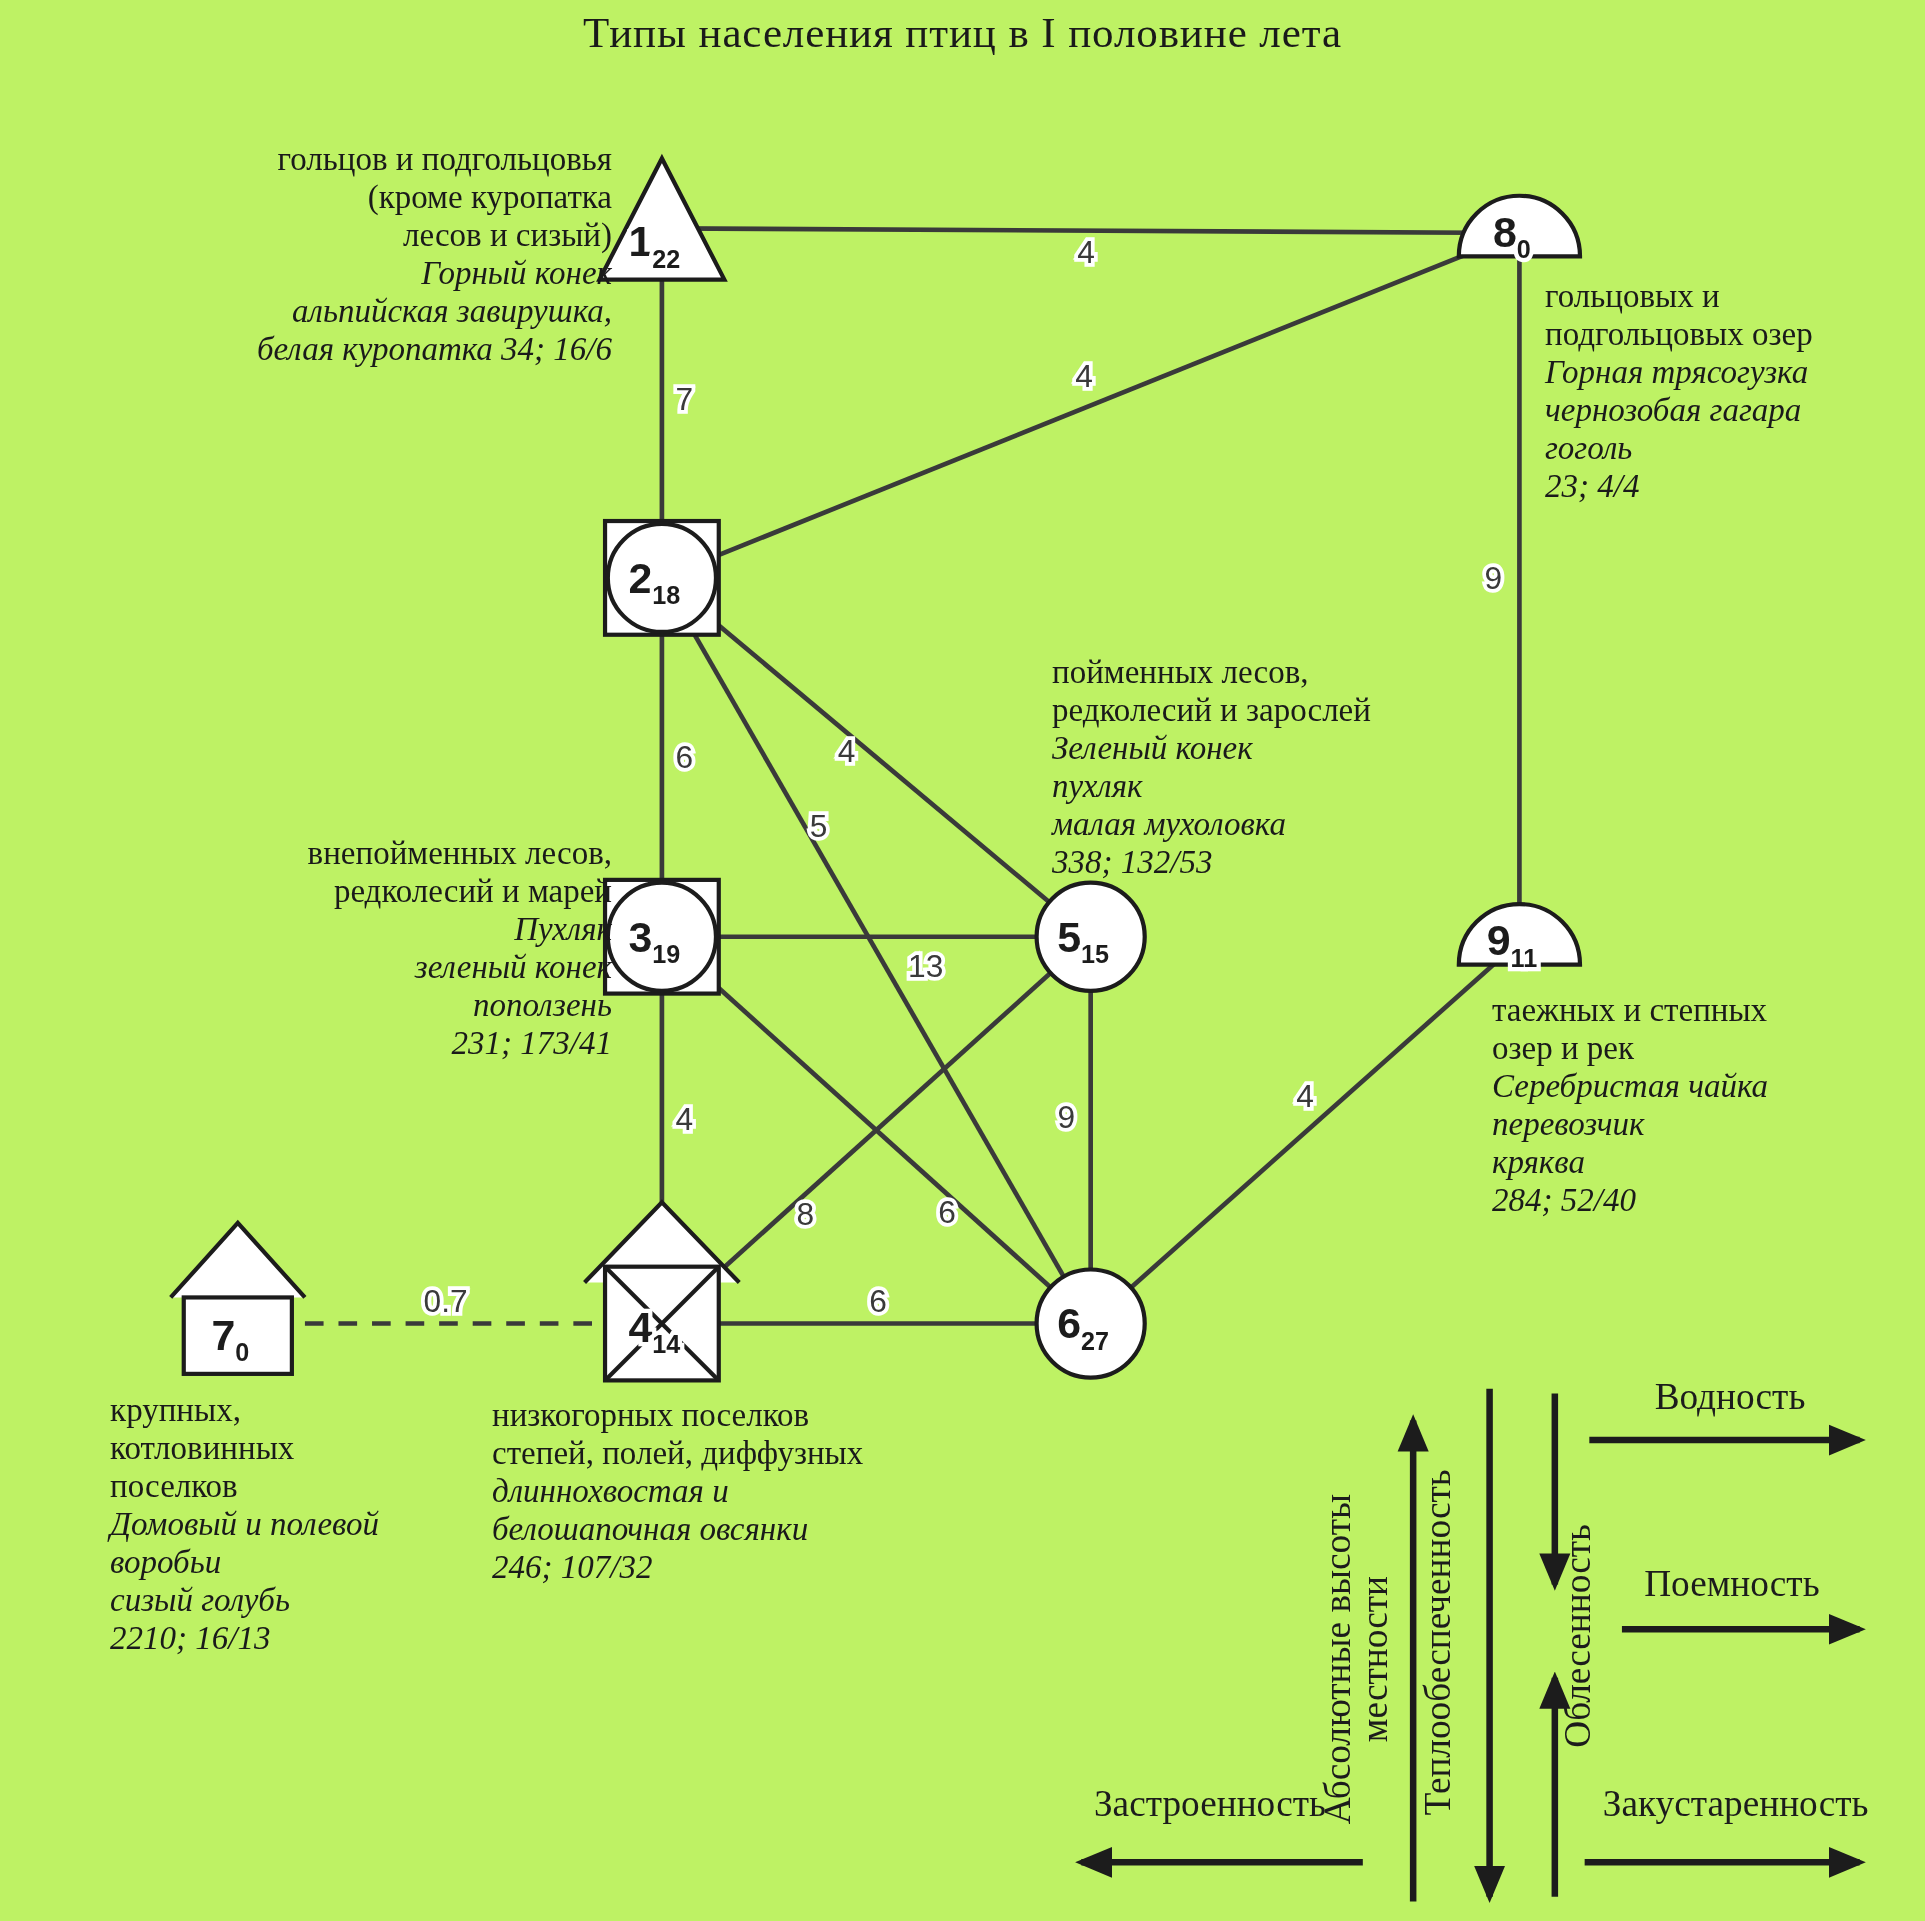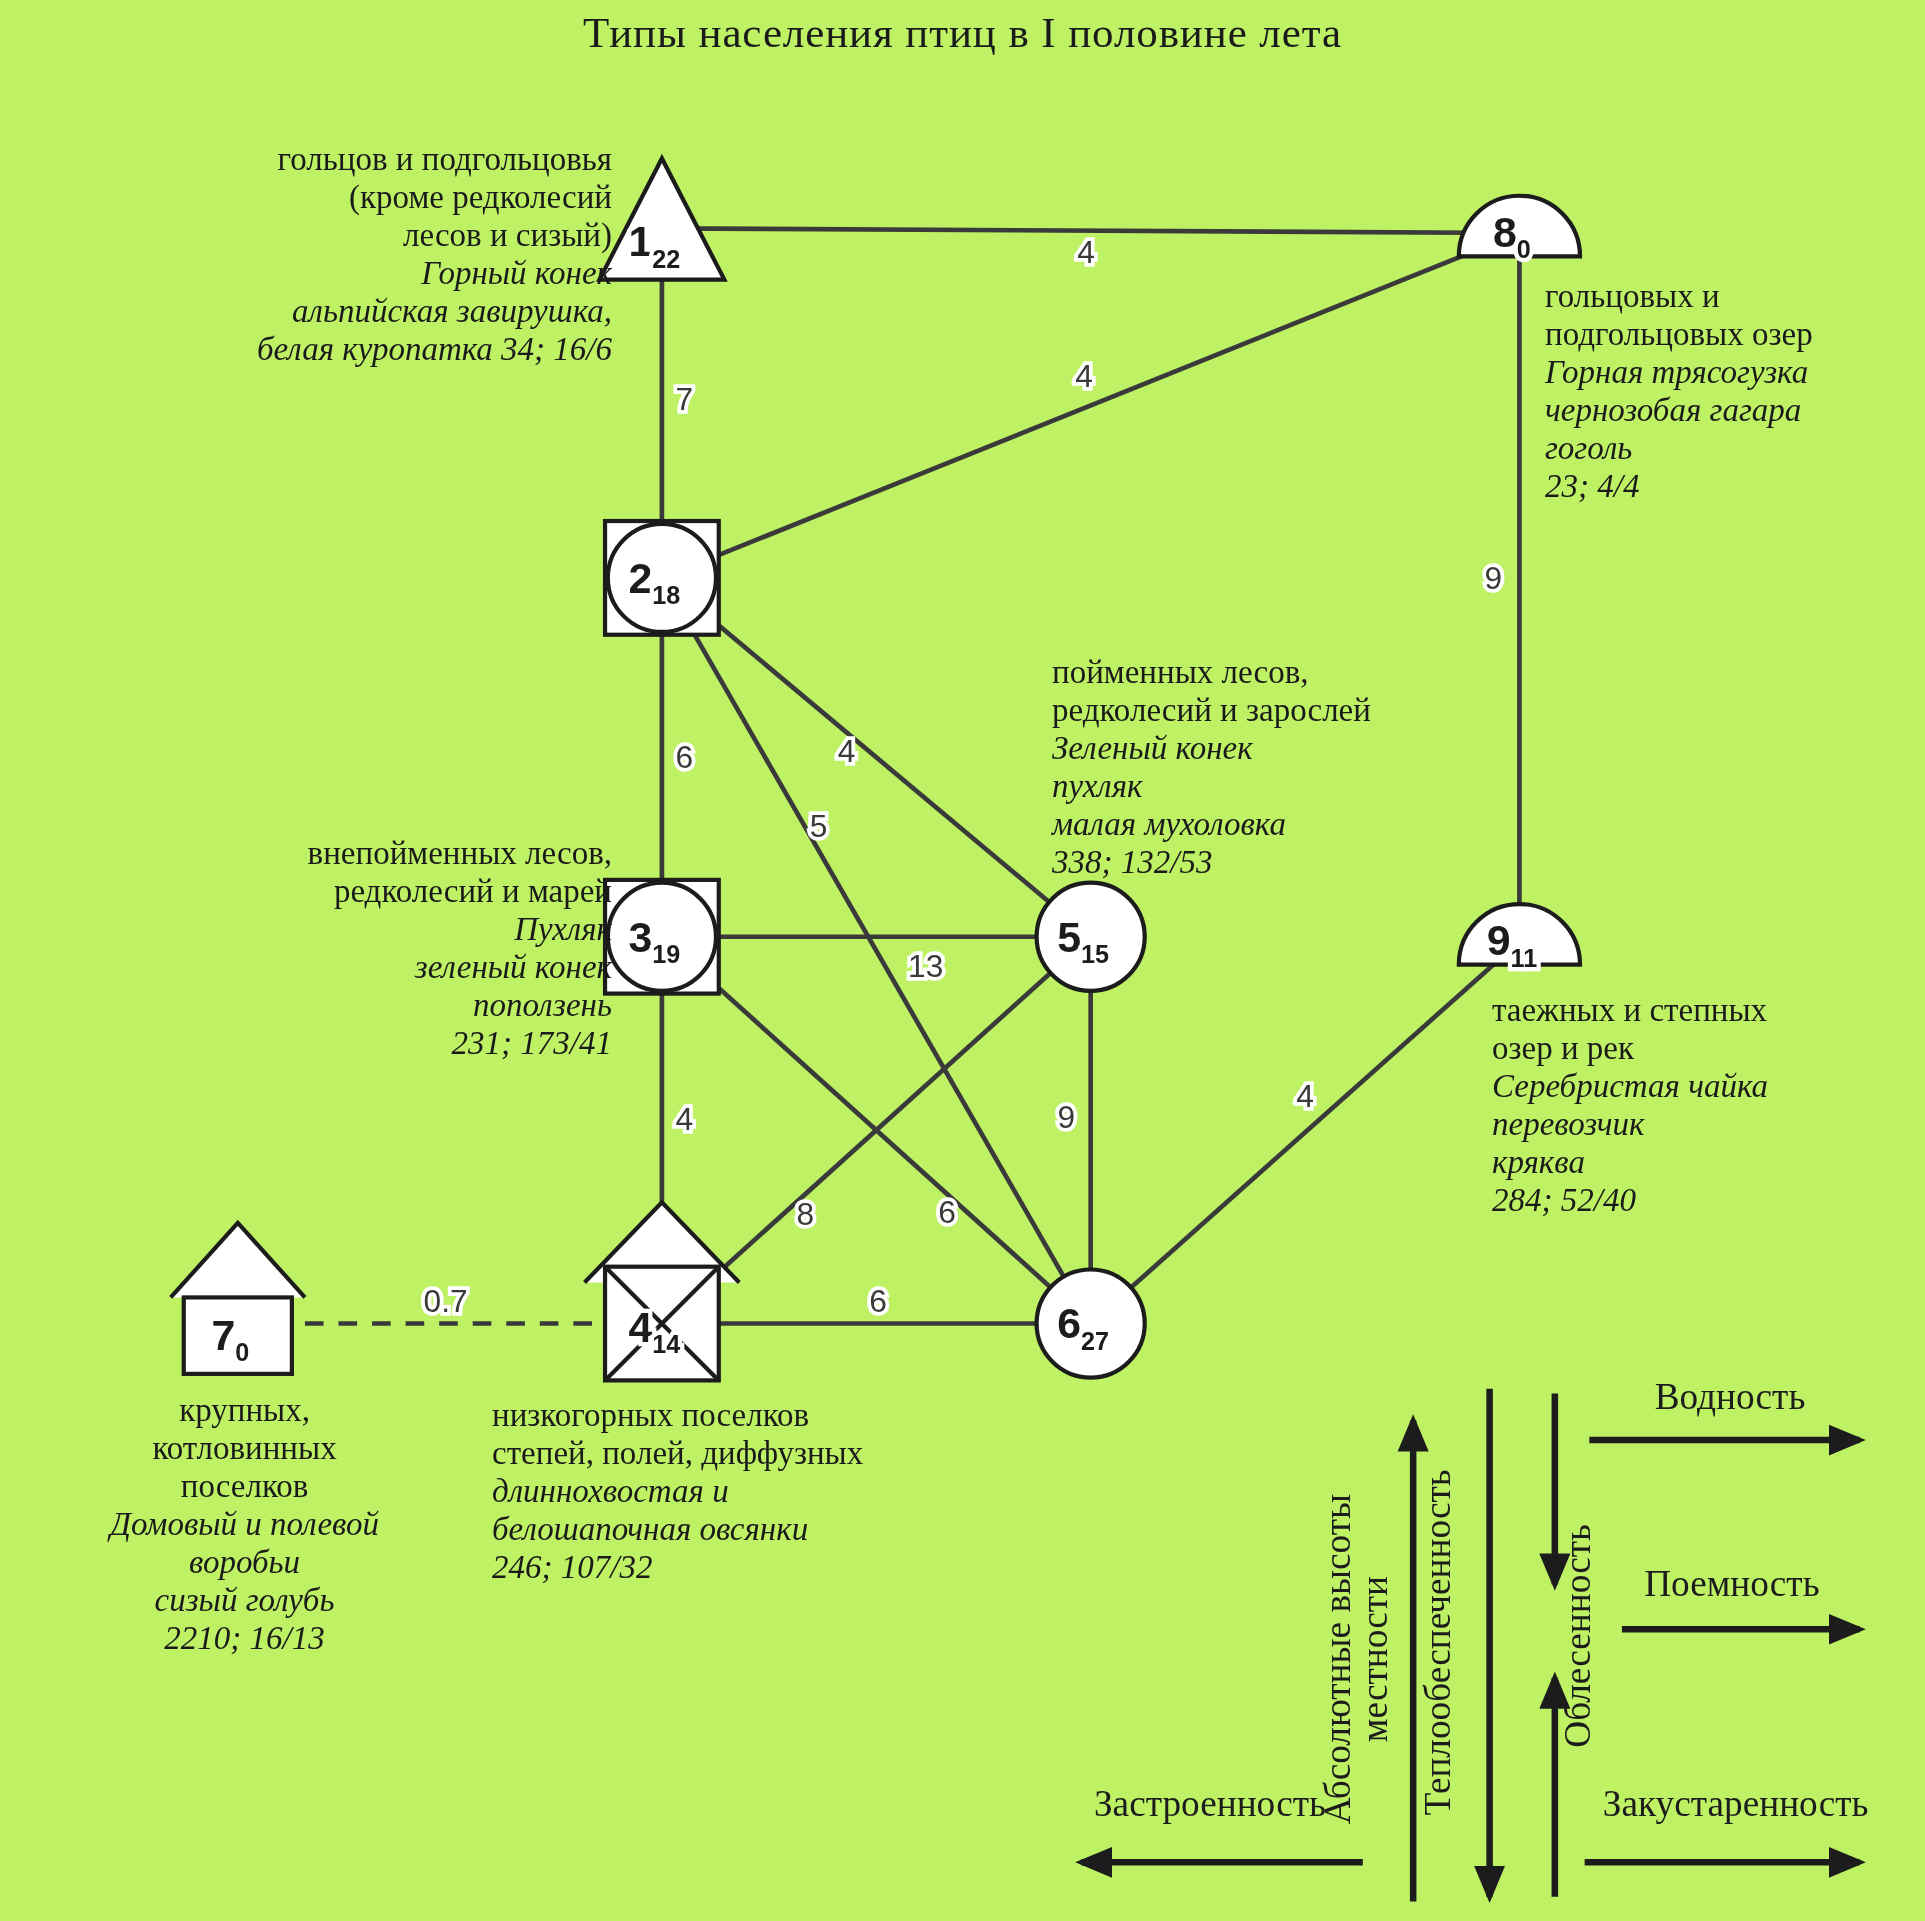--- a/index.html
+++ b/index.html
@@ -117,21 +117,21 @@
         <line x1="1598" y1="1490" x2="1598" y2="2035" stroke="#1c1c1c" stroke-width="7" marker-end="url(#ah)"></line>
         <text x="1556" y="1762" text-anchor="middle" font-size="40" fill="#1c1c1c" transform="rotate(-90 1556 1762)">Теплообеспеченность</text>
         <line x1="1668" y1="1495" x2="1668" y2="1700" stroke="#1c1c1c" stroke-width="7" marker-end="url(#ah)"></line>
         <line x1="1668" y1="2035" x2="1668" y2="1800" stroke="#1c1c1c" stroke-width="7" marker-end="url(#ah)"></line>
         <text x="1706" y="1755" text-anchor="middle" font-size="40" fill="#1c1c1c" transform="rotate(-90 1706 1755)">Облесенность</text>
       </g>
     </svg>
   <div id="labels">
       <div class="desc" style="right: 1328px; text-align: right; top: 140px;">
         <div class="dl">гольцов и подгольцовья</div>
-        <div class="dl">(кроме редколесий</div>
+        <div class="dl">(кроме куропатка</div>
         <div class="dl">лесов и сизый)</div>
         <div class="dl it">Горный конек</div>
         <div class="dl it">альпийская завирушка,</div>
         <div class="dl it">белая куропатка 34; 16/6</div>
       </div>
       <div class="desc" style="right: 1328px; text-align: right; top: 834px;">
         <div class="dl">внепойменных лесов,</div>
         <div class="dl">редколесий и марей</div>
         <div class="dl it">Пухляк</div>
         <div class="dl it">зеленый конек</div>
@@ -146,21 +146,21 @@
         <div class="dl it">246; 107/32</div>
       </div>
       <div class="desc" style="left: 1052px; top: 653px;">
         <div class="dl">пойменных лесов,</div>
         <div class="dl">редколесий и зарослей</div>
         <div class="dl it">Зеленый конек</div>
         <div class="dl it">пухляк</div>
         <div class="dl it">малая мухоловка</div>
         <div class="dl it">338; 132/53</div>
       </div>
-      <div class="desc" style="right: 1561px; text-align: center; top: 1391px; margin-left: 48px;">
+      <div class="desc" style="right: 1561px; text-align: left; top: 1391px; margin-left: 48px;">
         <div class="dl">крупных,</div>
         <div class="dl">котловинных</div>
         <div class="dl">поселков</div>
         <div class="dl it">Домовый и полевой</div>
         <div class="dl it">воробьи</div>
         <div class="dl it">сизый голубь</div>
         <div class="dl it">2210; 16/13</div>
       </div>
       <div class="desc" style="left: 1545px; top: 277px;">
         <div class="dl">гольцовых и</div>

